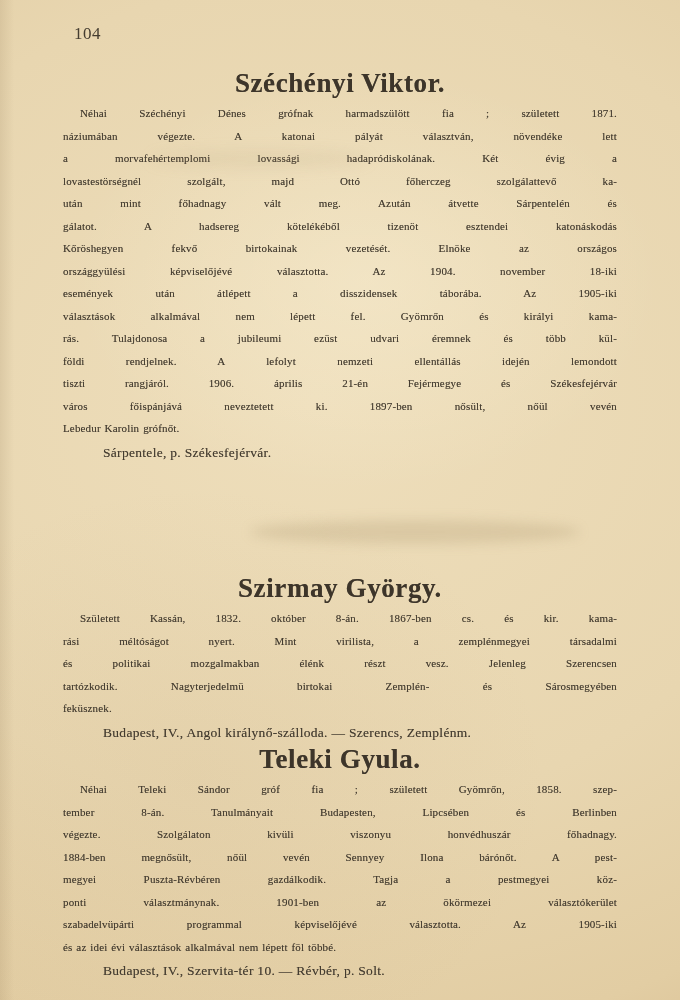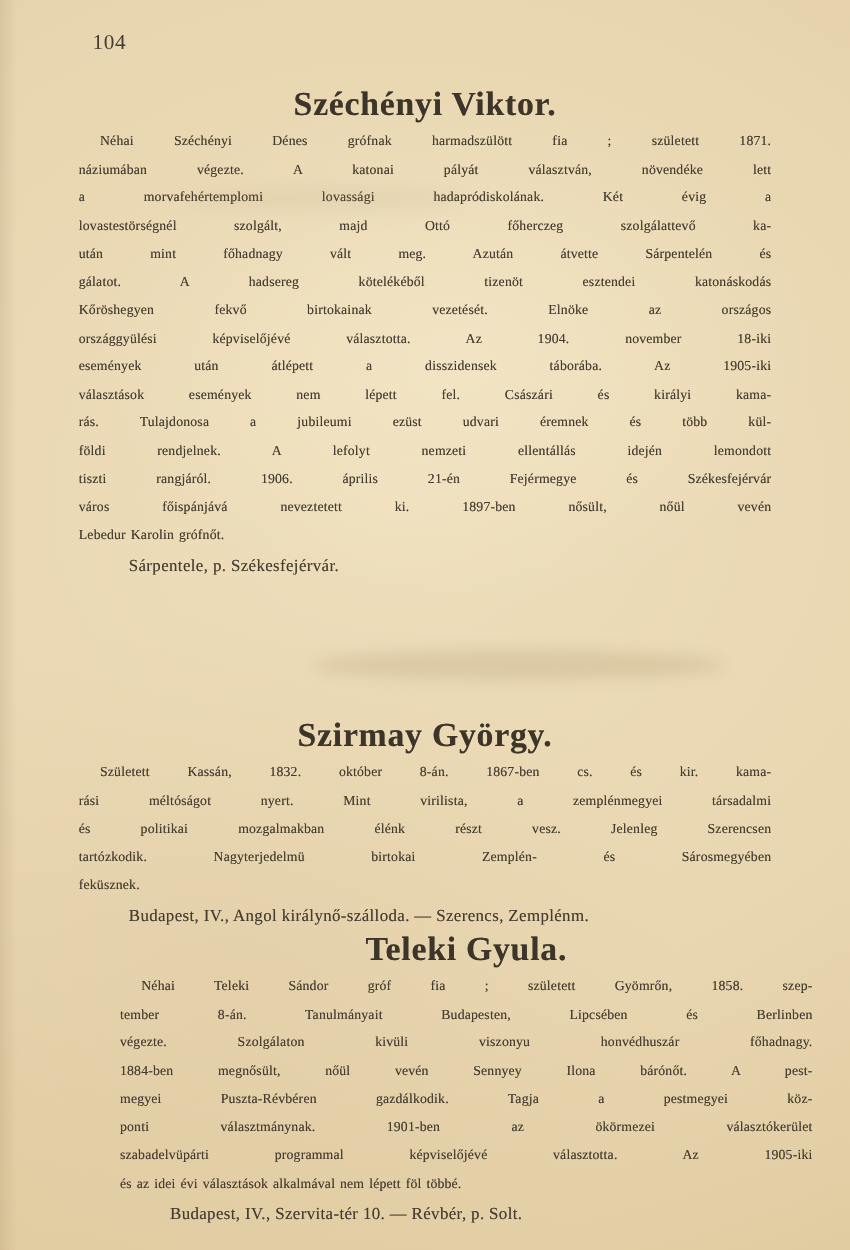--- a/index.html
+++ b/index.html
@@ -16,21 +16,21 @@
     color: #443c30;
     padding-left: 24px;
   }
   .page-number {
     position: absolute; left: 74px; top: 24px;
     font-size: 17px; letter-spacing: 0.5px;
   }
   .entry { position: absolute; left: 63px; width: 554px; }
   .entry-1 { top: 70px; }
   .entry-2 { top: 575px; }
-  .entry-3 { top: 746px; margin-left: 33px; }
+  .entry-3 { top: 746px; }
   .entry-title {
     font-size: 27px; line-height: 26px; font-weight: 700;
     text-align: center; margin: 0 0 6px 0; color: #3d352a;
     letter-spacing: 0.6px;
     text-shadow: 0 0 0.5px rgba(61,53,42,0.6);
   }
   .entry-body { font-size: 11px; }
   .tline {
     text-align: justify; line-height: 22.5px; height: 22.5px;
     overflow: hidden; letter-spacing: 0.15px; word-spacing: 1px;
@@ -91,21 +91,21 @@
     <div class="entry-body">
         <div class="tline findent">Néhai Széchényi Dénes grófnak harmadszülött fia ; született 1871.</div>
         <div class="tline">náziumában végezte. A katonai pályát választván, növendéke lett</div>
         <div class="tline">a morvafehértemplomi lovassági hadapródiskolának. Két évig a</div>
         <div class="tline">lovastestörségnél szolgált, majd Ottó főherczeg szolgálattevő ka-</div>
         <div class="tline">után mint főhadnagy vált meg. Azután átvette Sárpentelén és</div>
         <div class="tline">gálatot. A hadsereg kötelékéből tizenöt esztendei katonáskodás</div>
         <div class="tline">Kőröshegyen fekvő birtokainak vezetését. Elnöke az országos</div>
         <div class="tline">országgyülési képviselőjévé választotta. Az 1904. november 18-iki</div>
         <div class="tline">események után átlépett a disszidensek táborába. Az 1905-iki</div>
-        <div class="tline">választások események nem lépett fel. Császári és királyi kama-</div>
+        <div class="tline">választások alkalmával nem lépett fel. Gyömrőn és királyi kama-</div>
         <div class="tline">rás. Tulajdonosa a jubileumi ezüst udvari éremnek és több kül-</div>
         <div class="tline">földi rendjelnek. A lefolyt nemzeti ellentállás idején lemondott</div>
         <div class="tline">tiszti rangjáról. 1906. április 21-én Fejérmegye és Székesfejérvár</div>
         <div class="tline">város főispánjává neveztetett ki. 1897-ben nősült, nőül vevén</div>
         <div class="tline nojust">Lebedur Karolin grófnőt.</div>
       </div>
     <div class="entry-address">Sárpentele, p. Székesfejérvár.</div>
   </div>
 
   <div class="entry entry-2">

